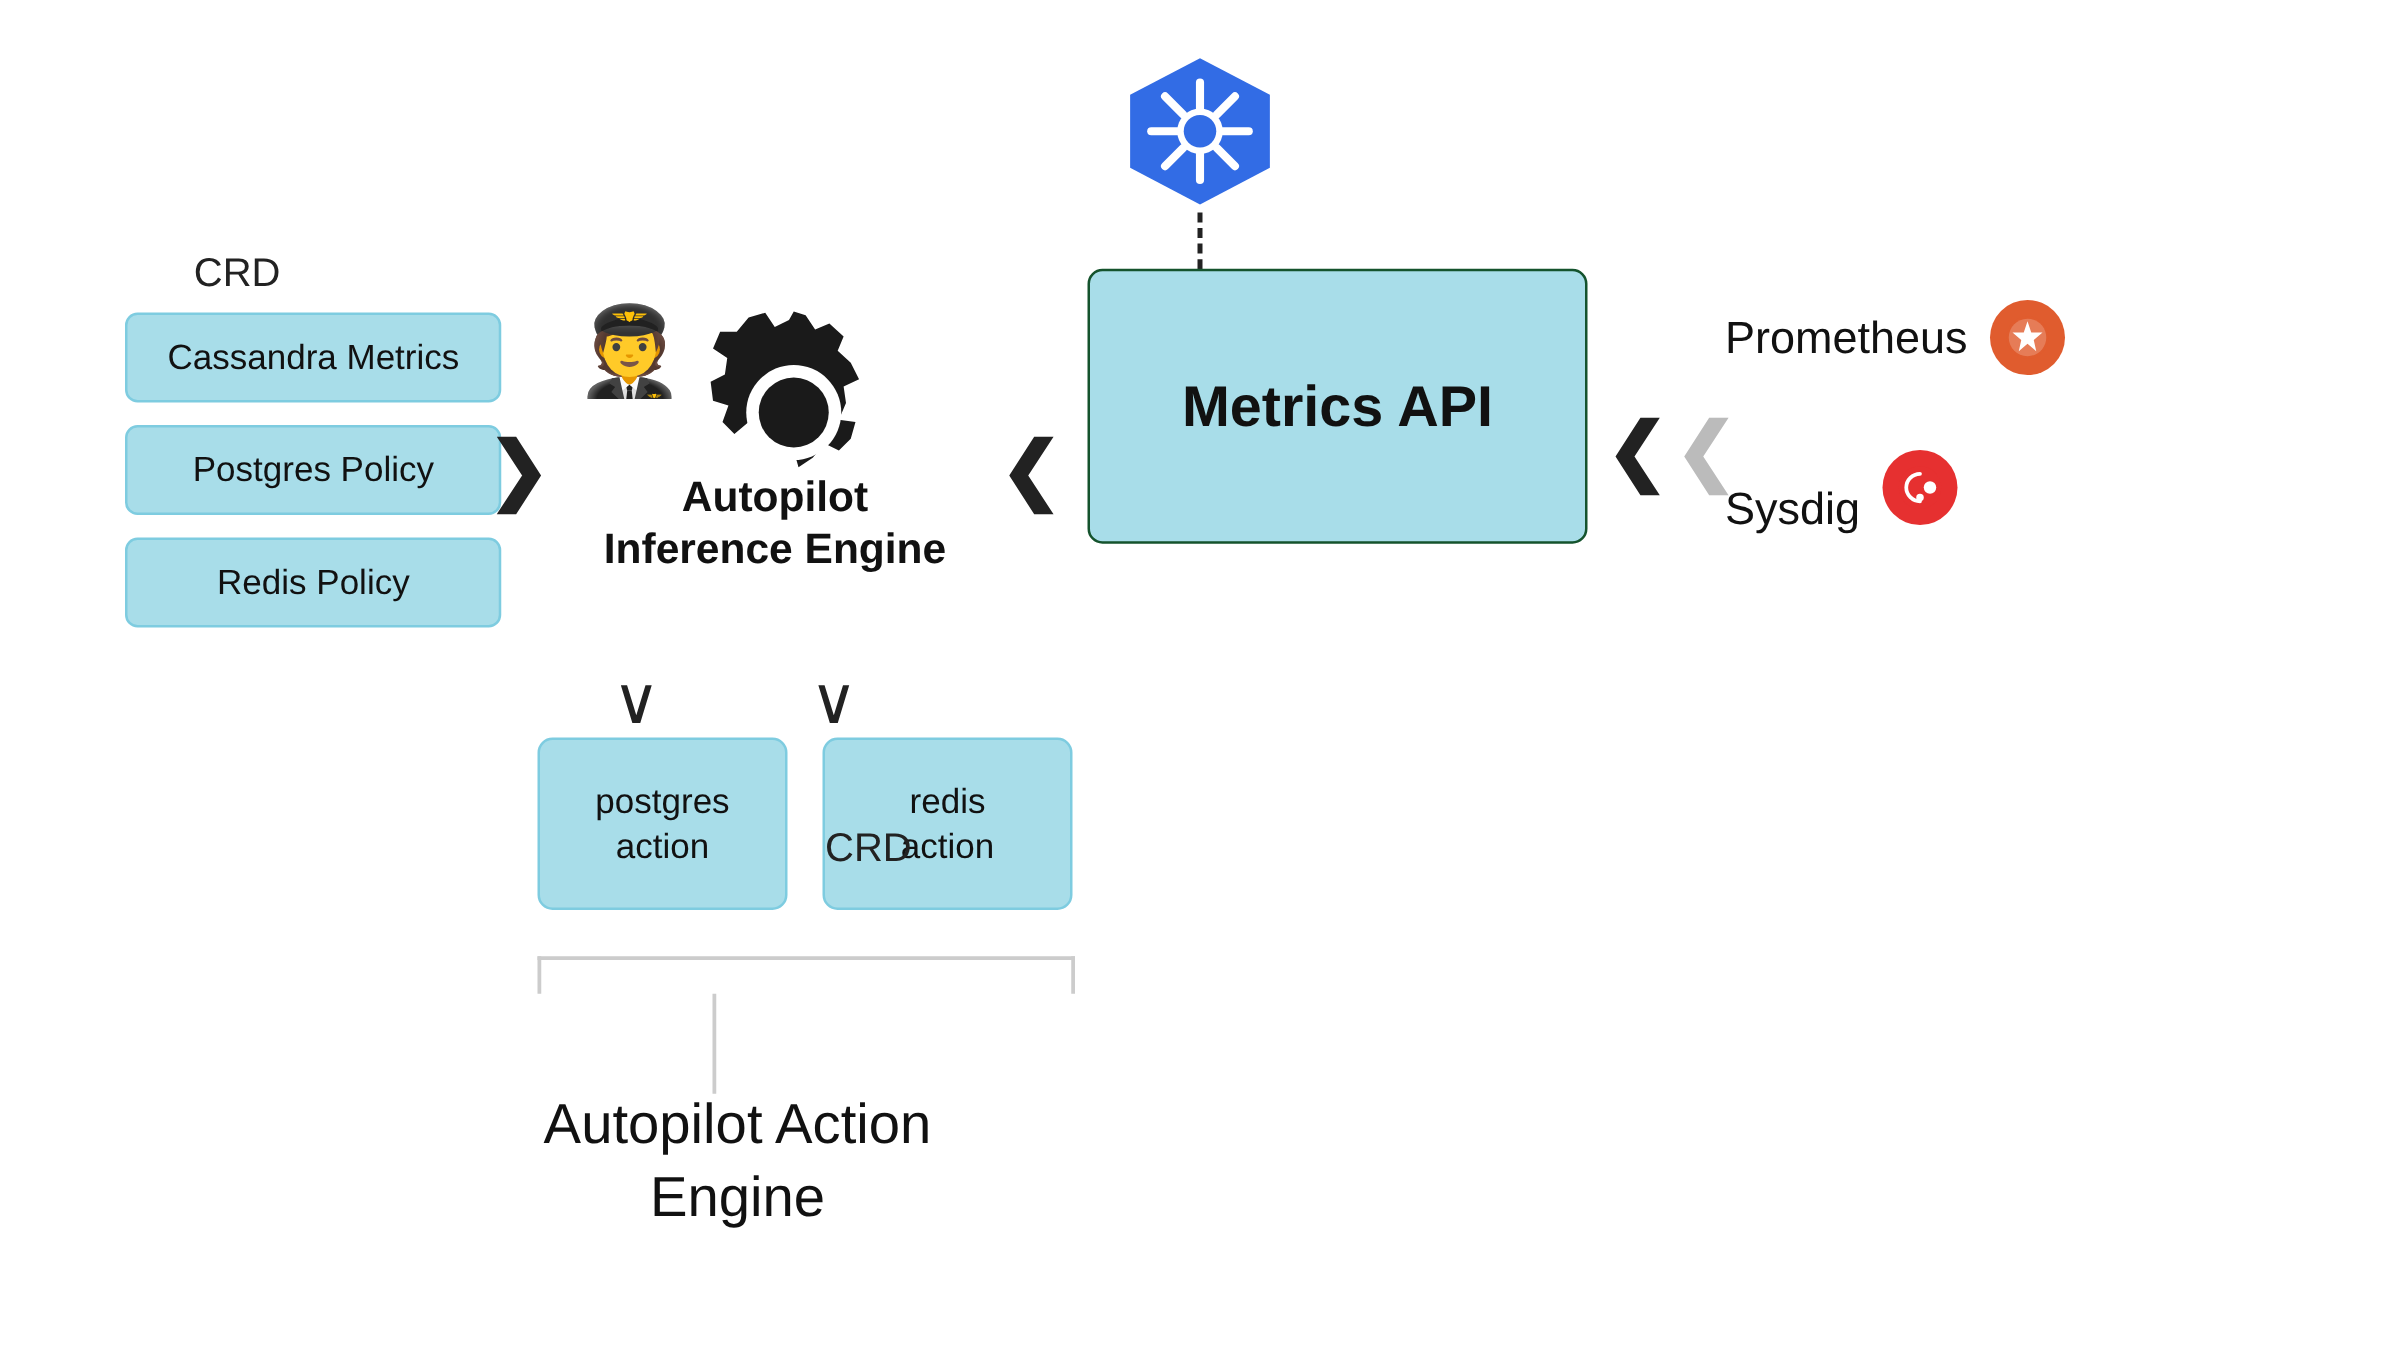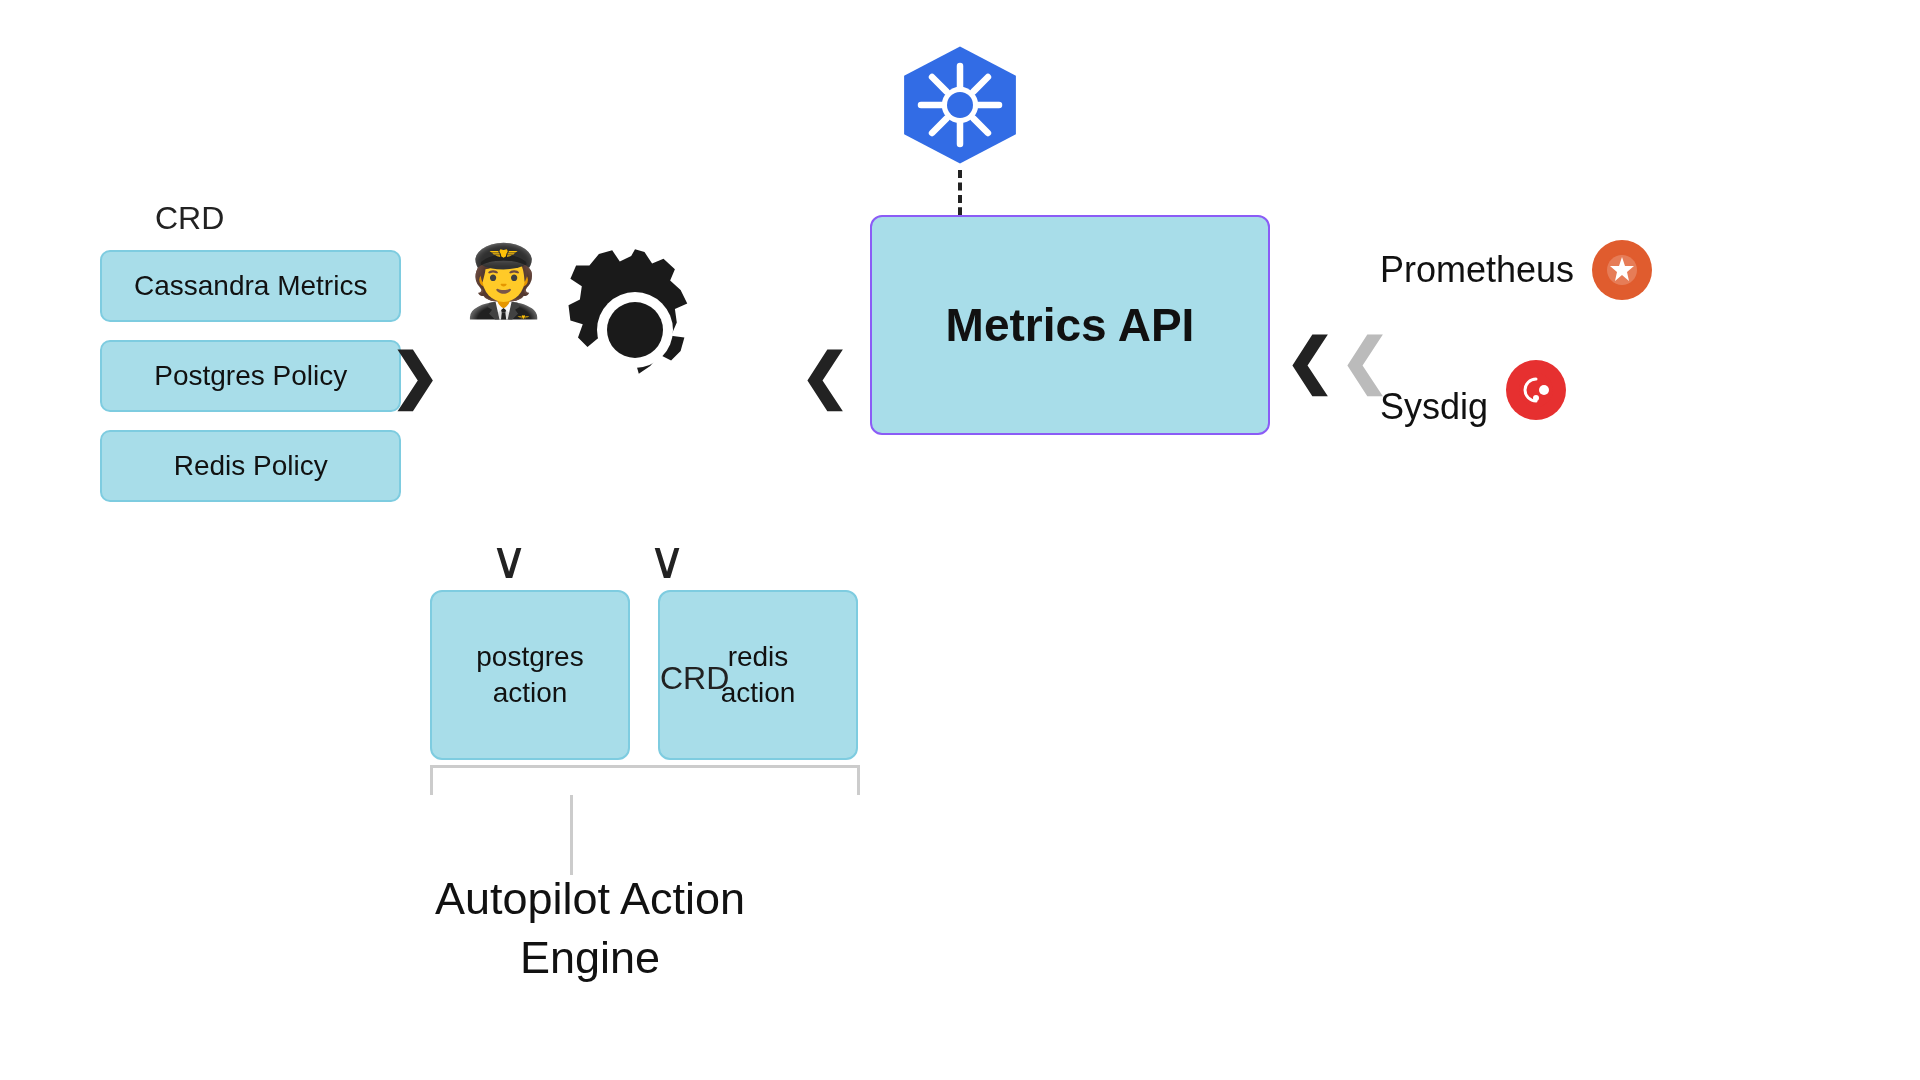--- a/index.html
+++ b/index.html
@@ -102,21 +102,21 @@
       position: absolute;
       top: 215px;
       left: 870px;
       width: 400px;
       height: 220px;
       background: #a8dde9;
       border-radius: 12px;
       display: flex;
       align-items: center;
       justify-content: center;
-      border: 2px solid #8b5cf6;
+      border: 2px solid #14532d;
     }
     .metrics-api-label {
       font-size: 46px;
       font-weight: 700;
       color: #111;
       text-align: center;
     }
 
     
     .integrations {
@@ -153,21 +153,21 @@
       position: absolute;
       top: 590px;
       left: 430px;
       display: flex;
       gap: 28px;
     }
     .action-box {
       background: #a8dde9;
       border-radius: 12px;
       width: 200px;
-      height: 170px;
+      height: 138px;
       display: flex;
       align-items: center;
       justify-content: center;
       font-size: 28px;
       color: #111;
       text-align: center;
       border: 2px solid #7ecce0;
       line-height: 1.3;
     }
 
@@ -270,20 +270,21 @@
       <svg width="230" height="200" viewBox="0 0 230 200" style="position:absolute; left:70px; top:0px;">
         <g transform="translate(115,100)">
 
           <path d="
             M0,-85 L10,-82 L18,-70 L30,-75 L42,-64 L37,-52 L48,-42 L55,-28 L42,-22 L44,-8 L38,6 L52,8 L48,22 L38,32 L26,26 L16,38 L4,46 L0,32 L-14,36 L-26,28 L-24,14 L-38,8 L-50,18 L-60,8 L-55,-6 L-68,-10 L-70,-26 L-58,-32 L-56,-46 L-68,-54 L-62,-68 L-48,-68 L-38,-80 L-24,-84 L-16,-72 L-4,-78 Z
           " fill="#1a1a1a" transform="scale(0.95)"></path>
           <circle cx="0" cy="0" r="38" fill="#ffffff"></circle>
           <circle cx="0" cy="0" r="28" fill="#1a1a1a"></circle>
         </g>
       </svg>
+      <div style="position:absolute; bottom:-10px; left:0; width:340px; text-align:center; font-size:34px; font-weight:700; color:#111; line-height:1.2;">Autopilot<br>Inference Engine</div>
     </div>
   </div>
 
   <div class="chevron-left-metrics" style="position:absolute; top:340px; left:800px; font-size:60px; color:#222;">❮</div>
 
   <div class="metrics-api-box">
     <div class="metrics-api-label">Metrics API</div>
   </div>
 
   <div style="position:absolute; top:325px; left:1285px; font-size:60px; color:#222; font-weight:900;">❮</div>

